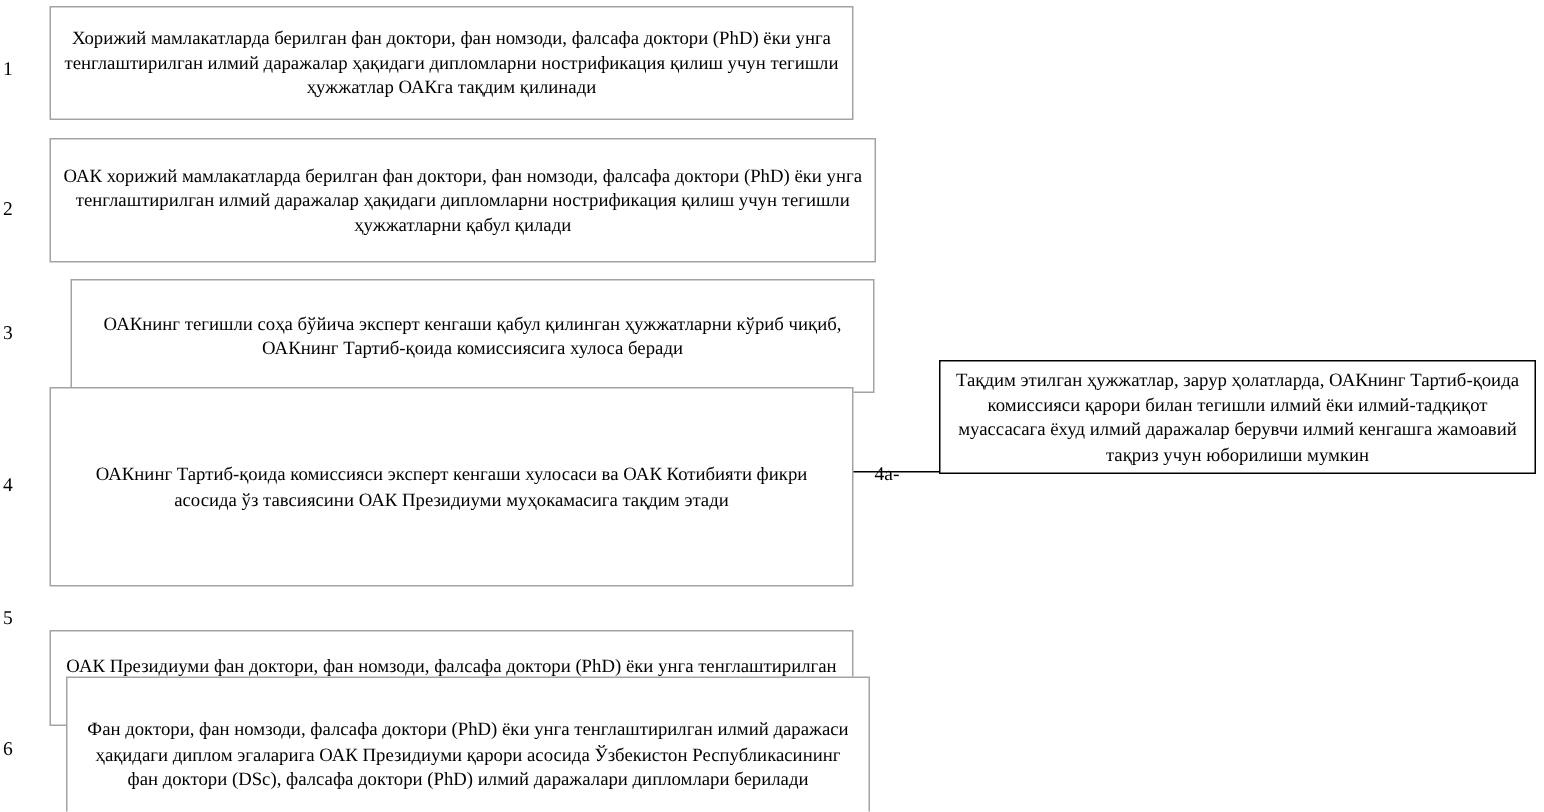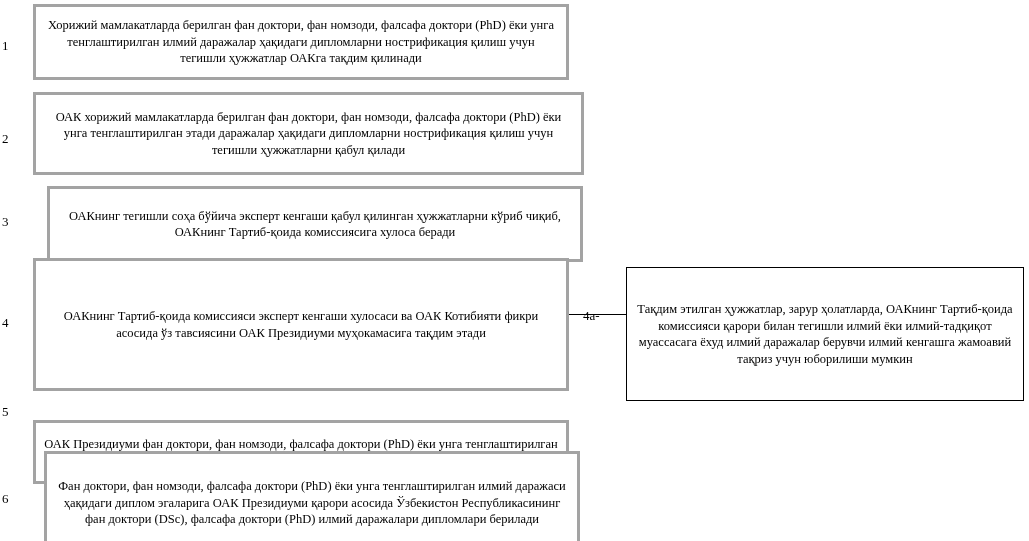--- a/index.html
+++ b/index.html
@@ -16,21 +16,21 @@
     overflow: hidden;
   }
   .canvas {
     position: relative;
     width: 1029px;
     height: 541px;
   }
   .step {
     position: absolute;
     box-sizing: border-box;
-    border: 3px solid #a3a3a3;
+    border: 1px solid #a3a3a3;
     display: flex;
     align-items: center;
     justify-content: center;
     text-align: center;
     padding: 4px 8px;
     font-size: 12.5px;
     line-height: 1.32;
     background: #ffffff;
   }
   .step-text {
@@ -71,37 +71,37 @@
 
 <div class="canvas">
 
   <div class="num" style="left:2px; top:38px;">1</div>
   <div class="step" style="left:33px; top:4px; width:536px; height:76px;">
     <span class="step-text">Хорижий мамлакатларда берилган фан доктори, фан номзоди, фалсафа доктори (PhD) ёки унга тенглаштирилган илмий даражалар ҳақидаги дипломларни нострификация қилиш учун тегишли ҳужжатлар ОАКга тақдим қилинади</span>
   </div>
 
   <div class="num" style="left:2px; top:131px;">2</div>
   <div class="step" style="left:33px; top:92px; width:551px; height:83px;">
-    <span class="step-text">ОАК хорижий мамлакатларда берилган фан доктори, фан номзоди, фалсафа доктори (PhD) ёки унга тенглаштирилган этади даражалар ҳақидаги дипломларни нострификация қилиш учун тегишли ҳужжатларни қабул қилади</span>
+    <span class="step-text">ОАК хорижий мамлакатларда берилган фан доктори, фан номзоди, фалсафа доктори (PhD) ёки унга тенглаштирилган илмий даражалар ҳақидаги дипломларни нострификация қилиш учун тегишли ҳужжатларни қабул қилади</span>
   </div>
 
   <div class="num" style="left:2px; top:214px;">3</div>
   <div class="step" style="left:47px; top:186px; width:536px; height:76px;">
     <span class="step-text">ОАКнинг тегишли соҳа бўйича эксперт кенгаши қабул қилинган ҳужжатларни кўриб чиқиб, ОАКнинг Тартиб-қоида комиссиясига хулоса беради</span>
   </div>
 
   <div class="num" style="left:2px; top:315px;">4</div>
   <div class="step" style="left:33px; top:258px; width:536px; height:133px;">
     <span class="step-text">ОАКнинг Тартиб-қоида комиссияси эксперт кенгаши хулосаси ва ОАК Котибияти фикри асосида ўз тавсиясини ОАК Президиуми муҳокамасига тақдим этади</span>
   </div>
 
   <div class="connector" style="left:569px; top:314px; width:57px;"></div>
   <div class="side-label" style="left:583px; top:308px;">4а-</div>
 
-  <div class="side-box" style="left:626px; top:267px; width:398px; height:134px;">
+  <div class="side-box" style="left:626px; top:240px; width:398px; height:76px;">
     <span class="step-text">Тақдим этилган ҳужжатлар, зарур ҳолатларда, ОАКнинг Тартиб-қоида комиссияси қарори билан тегишли илмий ёки илмий-тадқиқот муассасага ёхуд илмий даражалар берувчи илмий кенгашга жамоавий тақриз учун юборилиши мумкин</span>
   </div>
 
   <div class="num" style="left:2px; top:404px;">5</div>
   <div class="step" style="left:33px; top:376px; width:536px; height:64px;margin-top:44px;">
     <span class="step-text">ОАК Президиуми фан доктори, фан номзоди, фалсафа доктори (PhD) ёки унга тенглаштирилган илмий даражалар ҳақидаги дипломларни нострификация қилиш тўғрисида қарор қабул қилади</span>
   </div>
 
   <div class="num" style="left:2px; top:491px;">6</div>
   <div class="step" style="left:44px; top:451px; width:536px; height:104px;">

